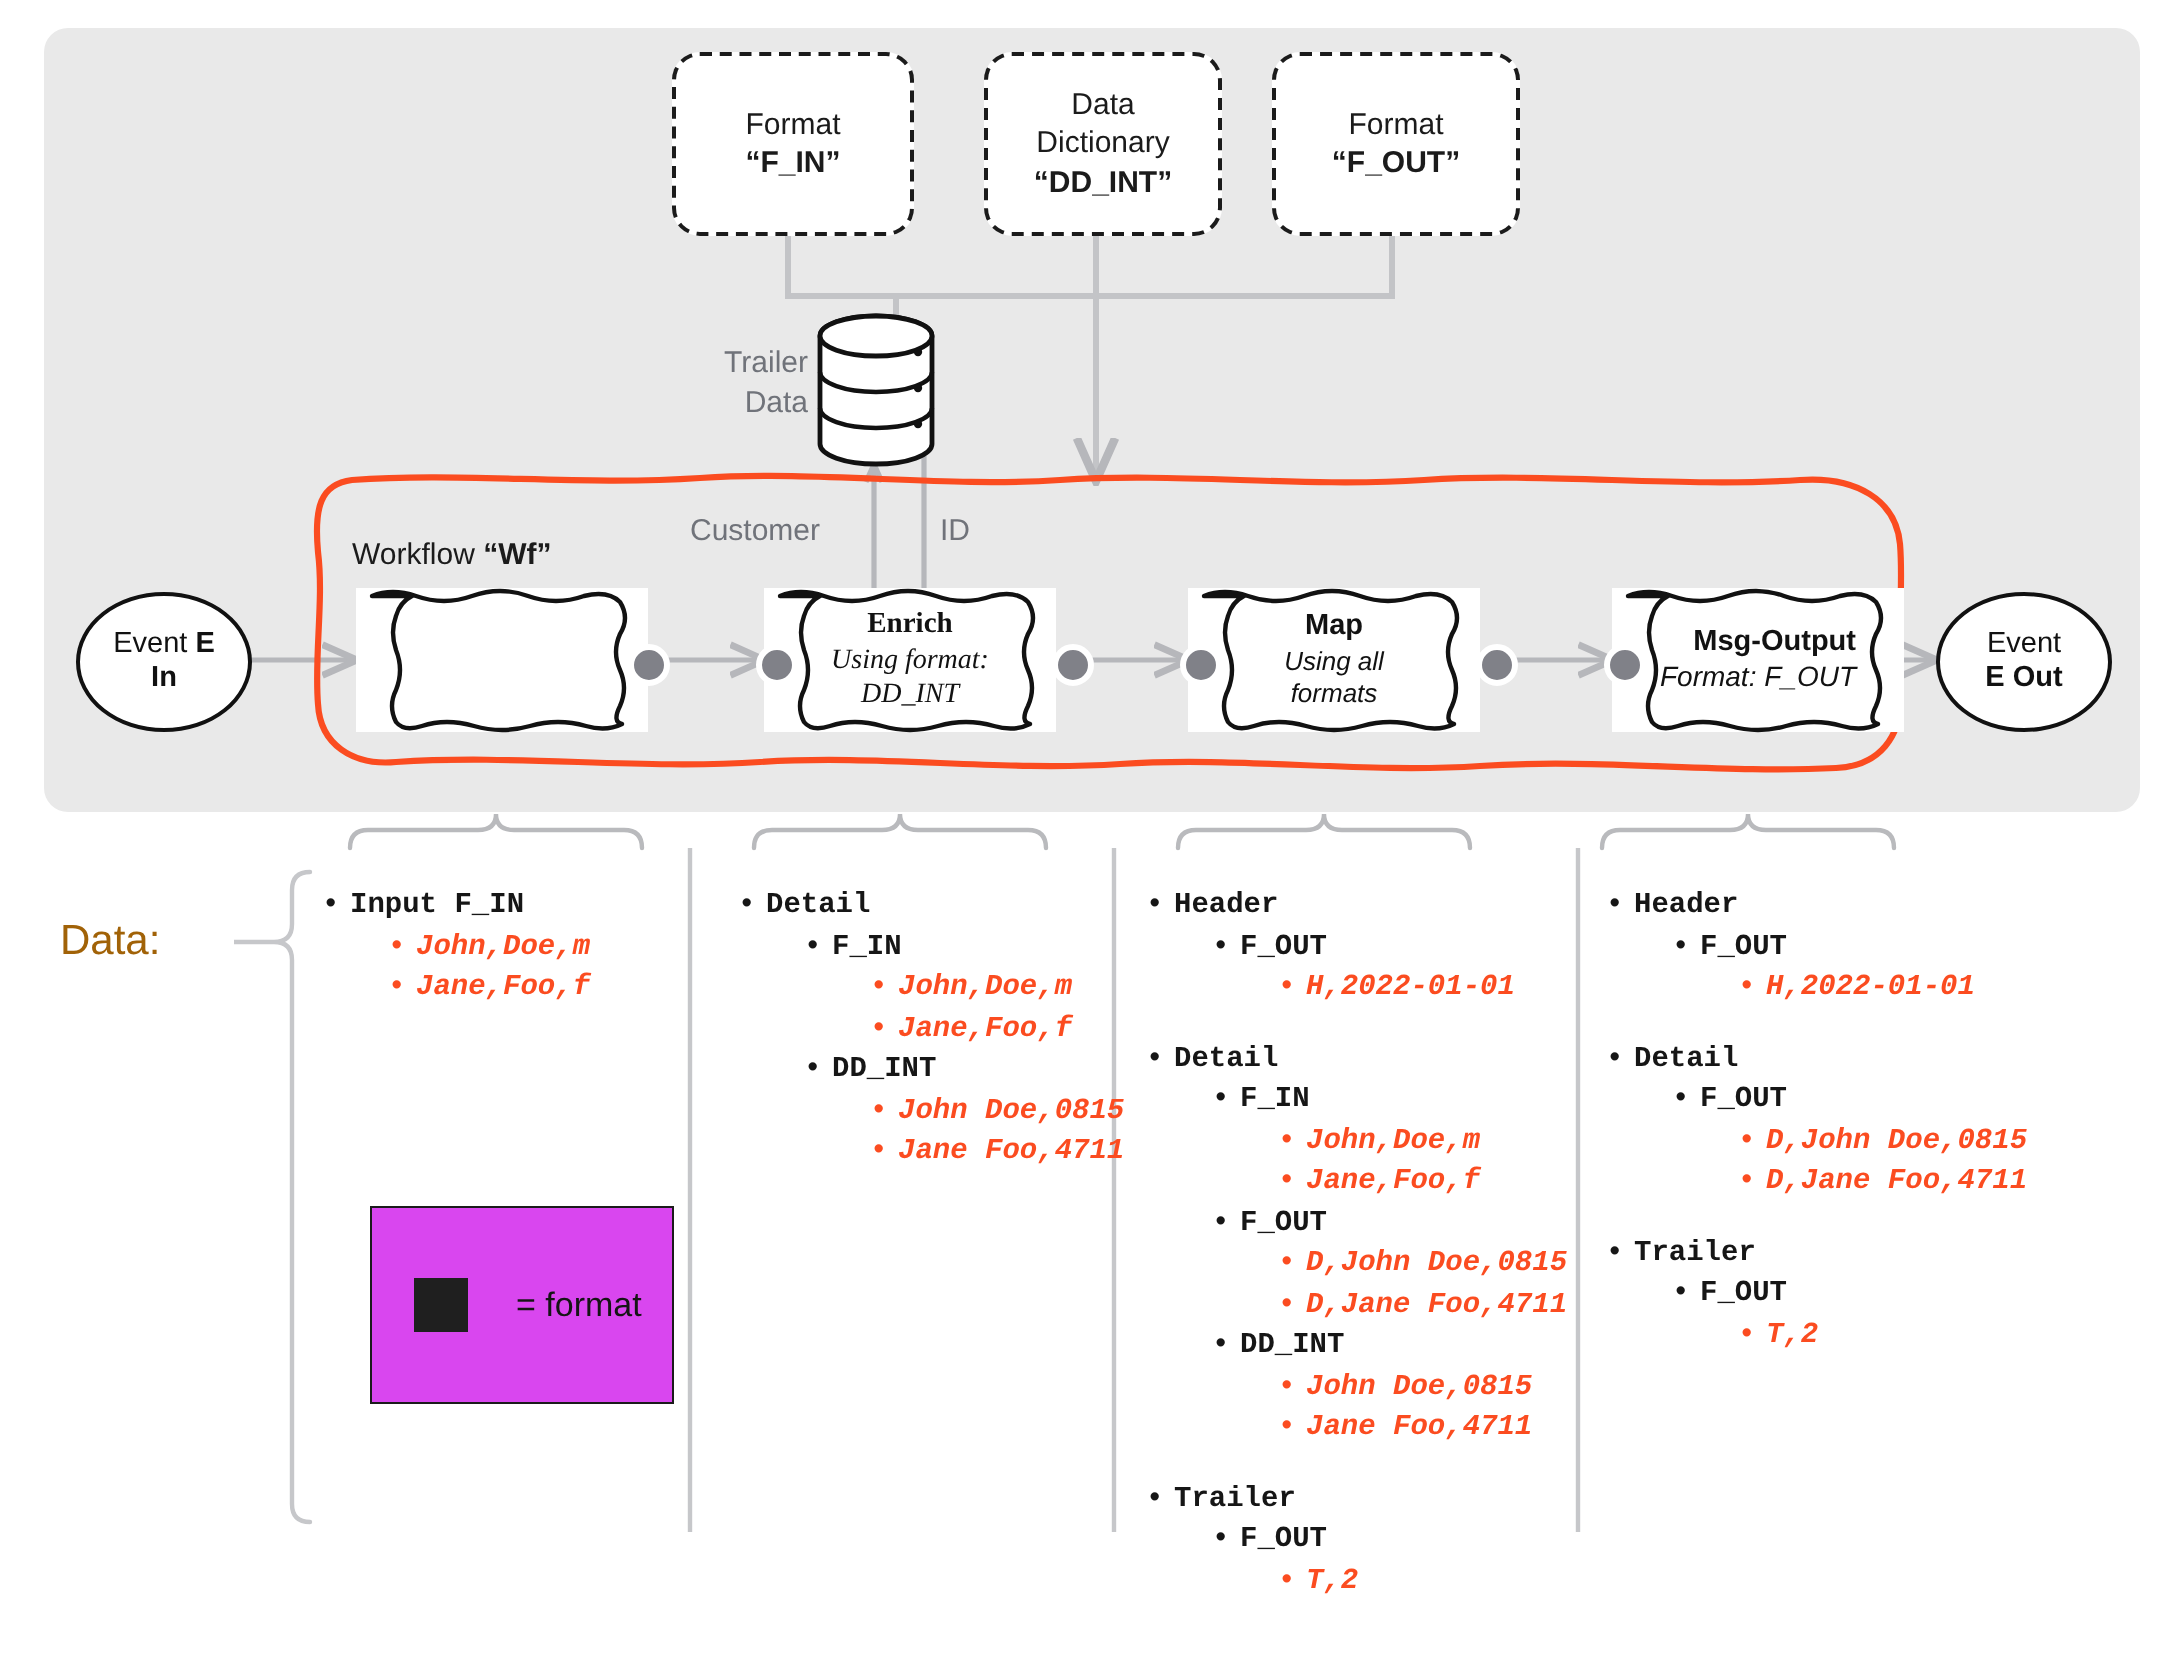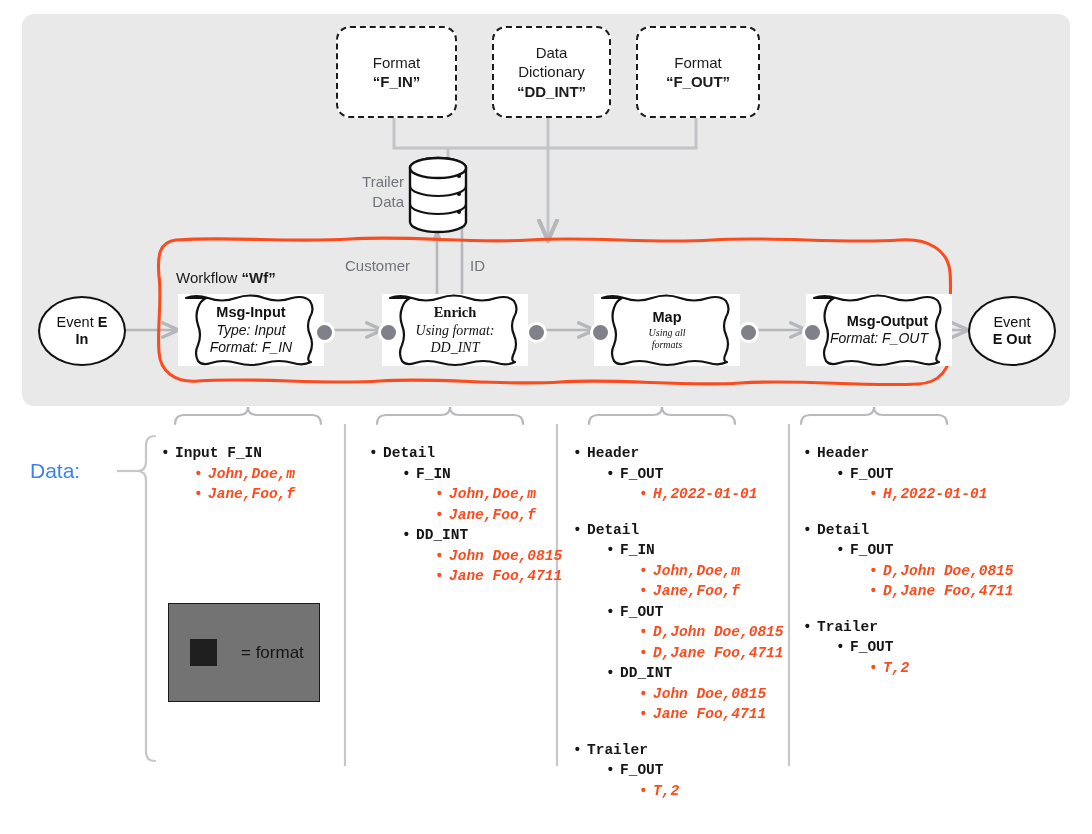--- a/index.html
+++ b/index.html
@@ -40,21 +40,21 @@
     position:absolute;width:146px;height:72px;
     background:#ffffff;
     display:flex;flex-direction:column;
     align-items:center;justify-content:center;
     text-align:center;line-height:1.22;
     font-size:14px;color:#121212;
     z-index:4;
   }
   .step .title{font-weight:bold;font-size:14.5px;}
   .step .sub{font-style:italic;font-size:14px;white-space:nowrap;}
-  .step .wrapsub{font-style:italic;font-size:10px;font-family:Liberation Serif, serif;}
+  .step .wrapsub{font-style:italic;font-size:13px;}
   .step-svg{position:absolute;left:0;top:0;overflow:visible;}
   .step-txt{position:relative;z-index:2;}
 
   
   .dot{
     position:absolute;width:15px;height:15px;border-radius:50%;
     background:#808188;border:3px solid #ffffff;box-sizing:content-box;
     z-index:6;
   }
 
@@ -85,31 +85,31 @@
   li.node{position:relative;padding-left:15px;white-space:nowrap;}
   li.node>.bul{position:absolute;left:1px;}
   li.fmt{font-weight:bold;color:#161616;font-size:14.5px;line-height:20.5px;}
   li.fmt>.bul{color:#161616;}
   li.dat{font-style:italic;color:#fb4c20;font-size:14.5px;line-height:20.5px;}
   li.dat>.bul{color:#fb4c20;font-style:normal;}
   li.gap{margin-top:15px;}
 
   
   #legend{
-    left:168px;top:603px;width:152px;height:99px;
-    border:1.5px solid #1b1b1b;background:#737373;
+    left:185px;top:603px;width:152px;height:99px;
+    border:1.5px solid #1b1b1b;background:#d946ef;
     display:flex;flex-direction:column;justify-content:center;
     box-sizing:border-box;
   }
   .legend-row{display:flex;align-items:center;height:38px;padding-left:21px;}
   .swatch{width:27px;height:27px;display:block;}
   .legend-row .lg-txt{margin-left:24px;font-size:17px;color:#151515;}
 
   #data-word{
-    left:30px;top:459px;font-size:21px;color:#3b82f6;white-space:nowrap;
+    left:30px;top:459px;font-size:21px;color:#a16207;white-space:nowrap;
   }
 
   svg.ov{position:absolute;left:0;top:0;width:1092px;height:834px;overflow:visible;pointer-events:none;}
 </style>
 </head>
 <body>
 
 <div class="abs" id="gray-panel"></div>
 
 <svg class="ov">
@@ -212,25 +212,20 @@
   <div><b>E Out</b></div>
 </div>
 
 <div class="step" style="left:178px;top:294px;">
   <svg class="step-svg" width="146" height="72" viewBox="0 0 146 72">
     <path d="M8,4 q10,-4 22,0 q14,5 28,0 q14,-5 28,0 q14,5 28,0 q12,-3 18,3
              q5,8 0,16 q-4,9 0,18 q4,9 0,18 q-4,8 1,9 q-8,4 -18,1 q-14,-4 -28,0
              q-14,4 -28,0 q-14,-4 -26,0 q-9,3 -13,-2 q-4,-8 0,-16 q4,-10 0,-20
              q-3,-9 0,-17 q2,-7 8,-10 Z" fill="#ffffff" stroke="#121212" stroke-width="2.2" stroke-linejoin="round"></path>
   </svg>
-  <div class="step-txt">
-    <div class="title">Msg-Input</div>
-    <div class="sub">Type: Input</div>
-    <div class="sub">Format: F_IN</div>
-  </div>
 </div>
 
 <div class="step" style="left:382px;top:294px;font-family:Liberation Serif, serif;">
   <svg class="step-svg" width="146" height="72" viewBox="0 0 146 72">
     <path d="M8,4 q10,-4 22,0 q14,5 28,0 q14,-5 28,0 q14,5 28,0 q12,-3 18,3
              q5,8 0,16 q-4,9 0,18 q4,9 0,18 q-4,8 1,9 q-8,4 -18,1 q-14,-4 -28,0
              q-14,4 -28,0 q-14,-4 -26,0 q-9,3 -13,-2 q-4,-8 0,-16 q4,-10 0,-20
              q-3,-9 0,-17 q2,-7 8,-10 Z" fill="#ffffff" stroke="#121212" stroke-width="2.2" stroke-linejoin="round"></path>
   </svg>
   <div class="step-txt">

